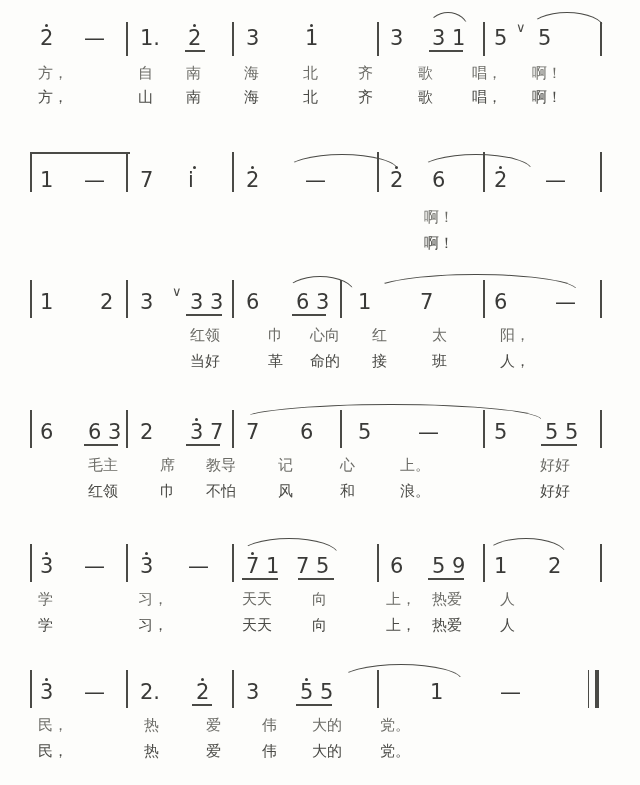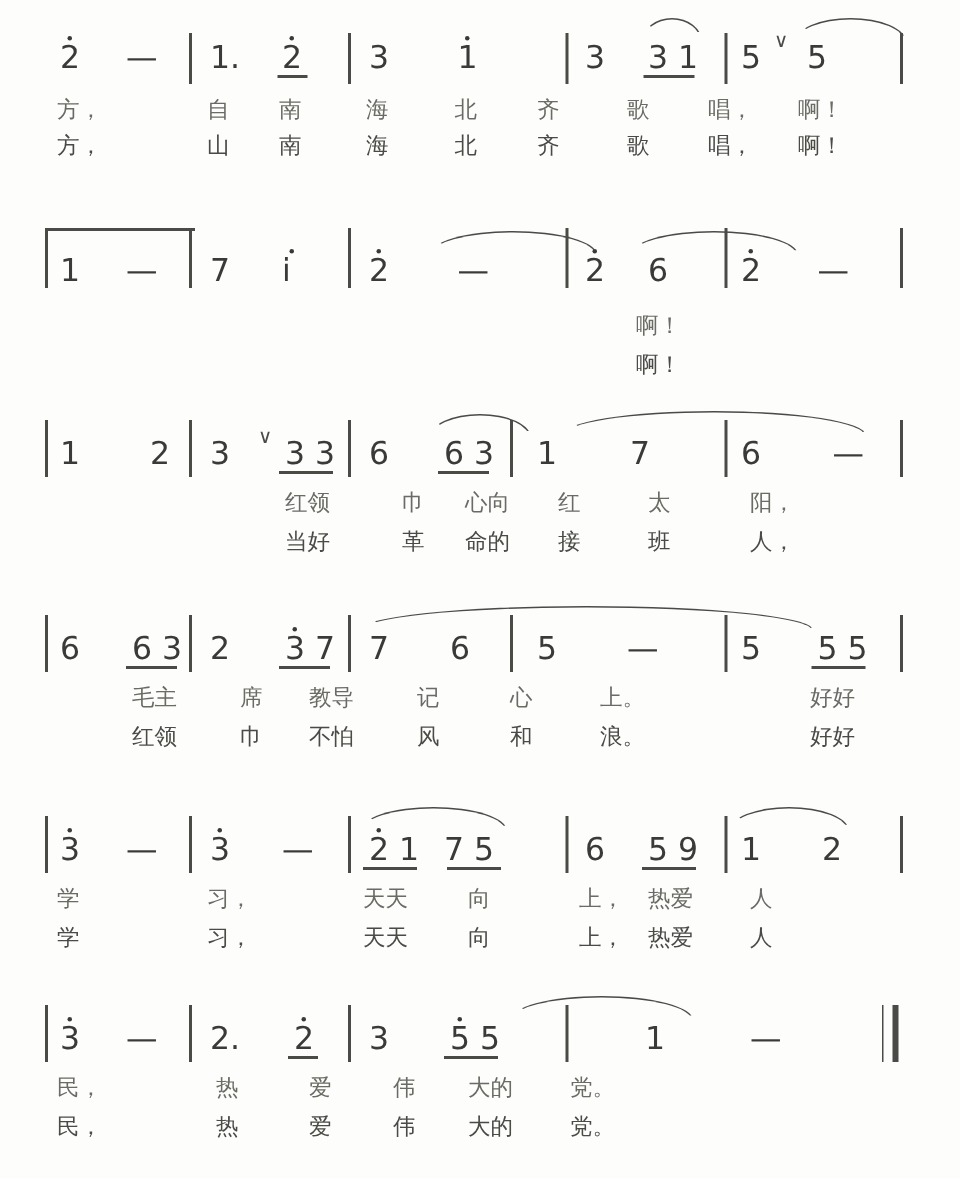--- a/index.html
+++ b/index.html
@@ -290,21 +290,21 @@
     <div class="bar" style="left:600px;top:16px;height:38px;"></div>
 
     <div class="note abs" style="left:40px;top:28px;">3</div>
     <div class="dot abs" style="left:45px;top:24px;"></div>
     <div class="note abs" style="left:84px;top:28px;">—</div>
 
     <div class="note abs" style="left:140px;top:28px;">3</div>
     <div class="dot abs" style="left:145px;top:24px;"></div>
     <div class="note abs" style="left:188px;top:28px;">—</div>
 
-    <div class="note abs" style="left:246px;top:28px;">2 1</div>
+    <div class="note abs" style="left:246px;top:28px;">7 1</div>
     <div class="dot abs" style="left:251px;top:24px;"></div>
     <div class="beam" style="left:242px;top:50px;width:36px;"></div>
     <div class="note abs" style="left:296px;top:28px;">7 5</div>
     <div class="beam" style="left:298px;top:50px;width:36px;"></div>
     <div class="slur" style="left:240px;top:10px;width:96px;"></div>
 
     <div class="note abs" style="left:390px;top:28px;">6</div>
     <div class="note abs" style="left:432px;top:28px;">5 9</div>
     <div class="beam" style="left:428px;top:50px;width:36px;"></div>
 

